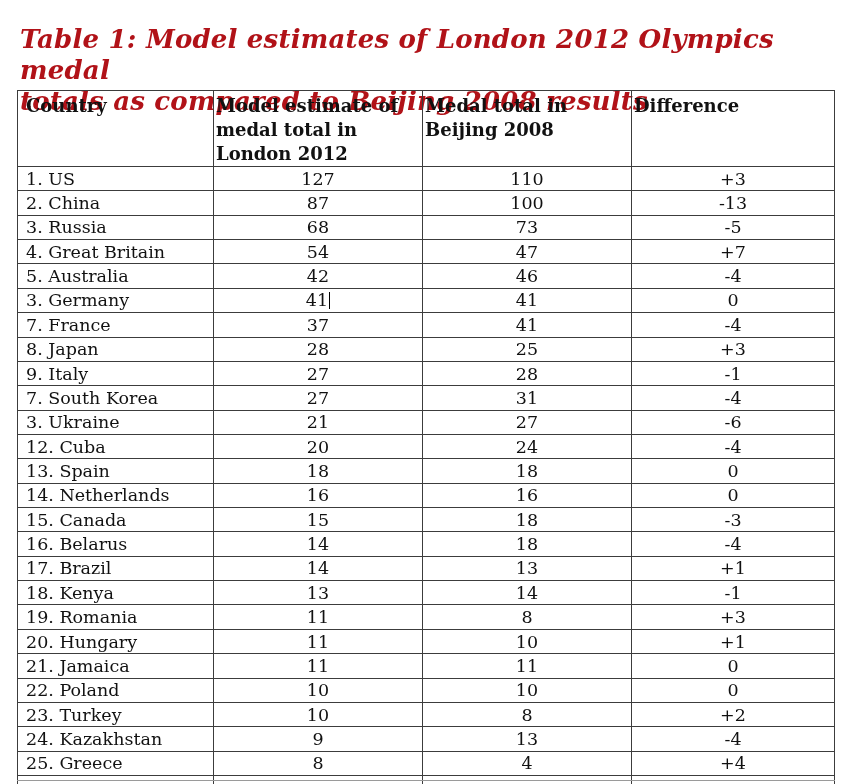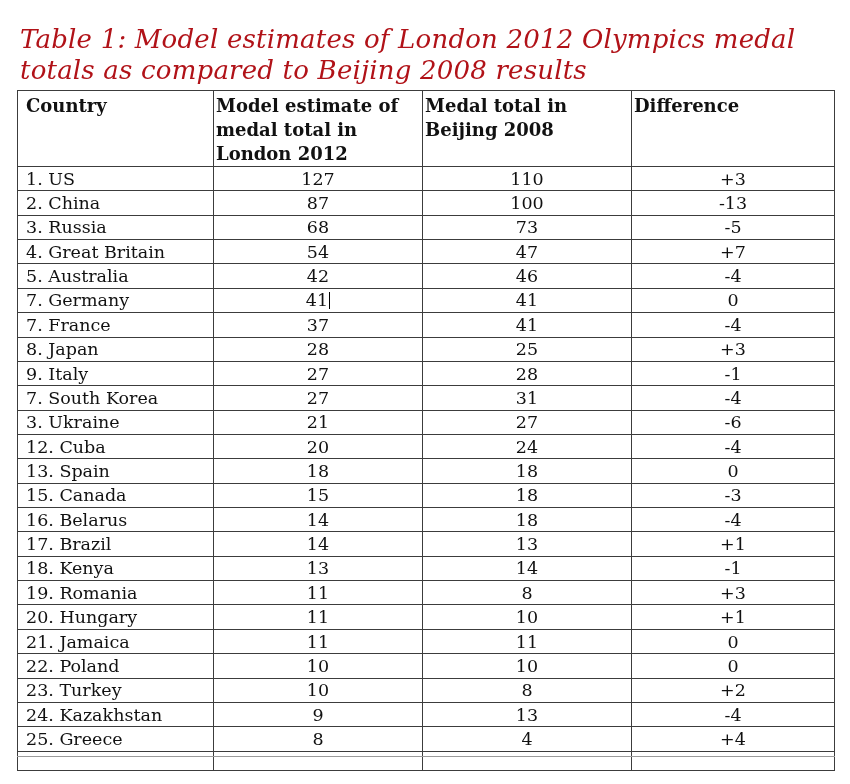--- a/index.html
+++ b/index.html
@@ -13,21 +13,21 @@
   .page {
     position: relative;
     width: 850px; height: 784px;
     background: #ffffff;
   }
   .doc-title {
     position: absolute;
     left: 20px; top: 7px;
     width: 820px;
     color: #b11218;
-    font-weight: normal;
+    font-weight: bold;
     font-style: italic;
     font-size: 26px;
     line-height: 31px;
     letter-spacing: 0.2px;
   }
   .doc-title .tline { display: block; }
   .table-wrap {
     position: absolute;
     left: 17px; top: 90px;
     width: 818px; height: 694px;
@@ -136,21 +136,21 @@
             <td class="c2"><span>47</span></td>
             <td class="c3"><span>+7</span></td>
           </tr>
           <tr>
             <td class="c0"><span>5. Australia</span></td>
             <td class="c1"><span>42</span></td>
             <td class="c2"><span>46</span></td>
             <td class="c3"><span>-4</span></td>
           </tr>
           <tr>
-            <td class="c0"><span>7. Germany</span></td>
+            <td class="c0"><span>3. Germany</span></td>
             <td class="c1"><span>41</span><span class="caret"></span></td>
             <td class="c2"><span>41</span></td>
             <td class="c3"><span>0</span></td>
           </tr>
           <tr>
             <td class="c0"><span>7. France</span></td>
             <td class="c1"><span>37</span></td>
             <td class="c2"><span>41</span></td>
             <td class="c3"><span>-4</span></td>
           </tr>
@@ -181,20 +181,26 @@
           <tr>
             <td class="c0"><span>12. Cuba</span></td>
             <td class="c1"><span>20</span></td>
             <td class="c2"><span>24</span></td>
             <td class="c3"><span>-4</span></td>
           </tr>
           <tr>
             <td class="c0"><span>13. Spain</span></td>
             <td class="c1"><span>18</span></td>
             <td class="c2"><span>18</span></td>
+            <td class="c3"><span>0</span></td>
+          </tr>
+          <tr>
+            <td class="c0"><span>14. Netherlands</span></td>
+            <td class="c1"><span>16</span></td>
+            <td class="c2"><span>16</span></td>
             <td class="c3"><span>0</span></td>
           </tr>
           <tr>
             <td class="c0"><span>15. Canada</span></td>
             <td class="c1"><span>15</span></td>
             <td class="c2"><span>18</span></td>
             <td class="c3"><span>-3</span></td>
           </tr>
           <tr>
             <td class="c0"><span>16. Belarus</span></td>

